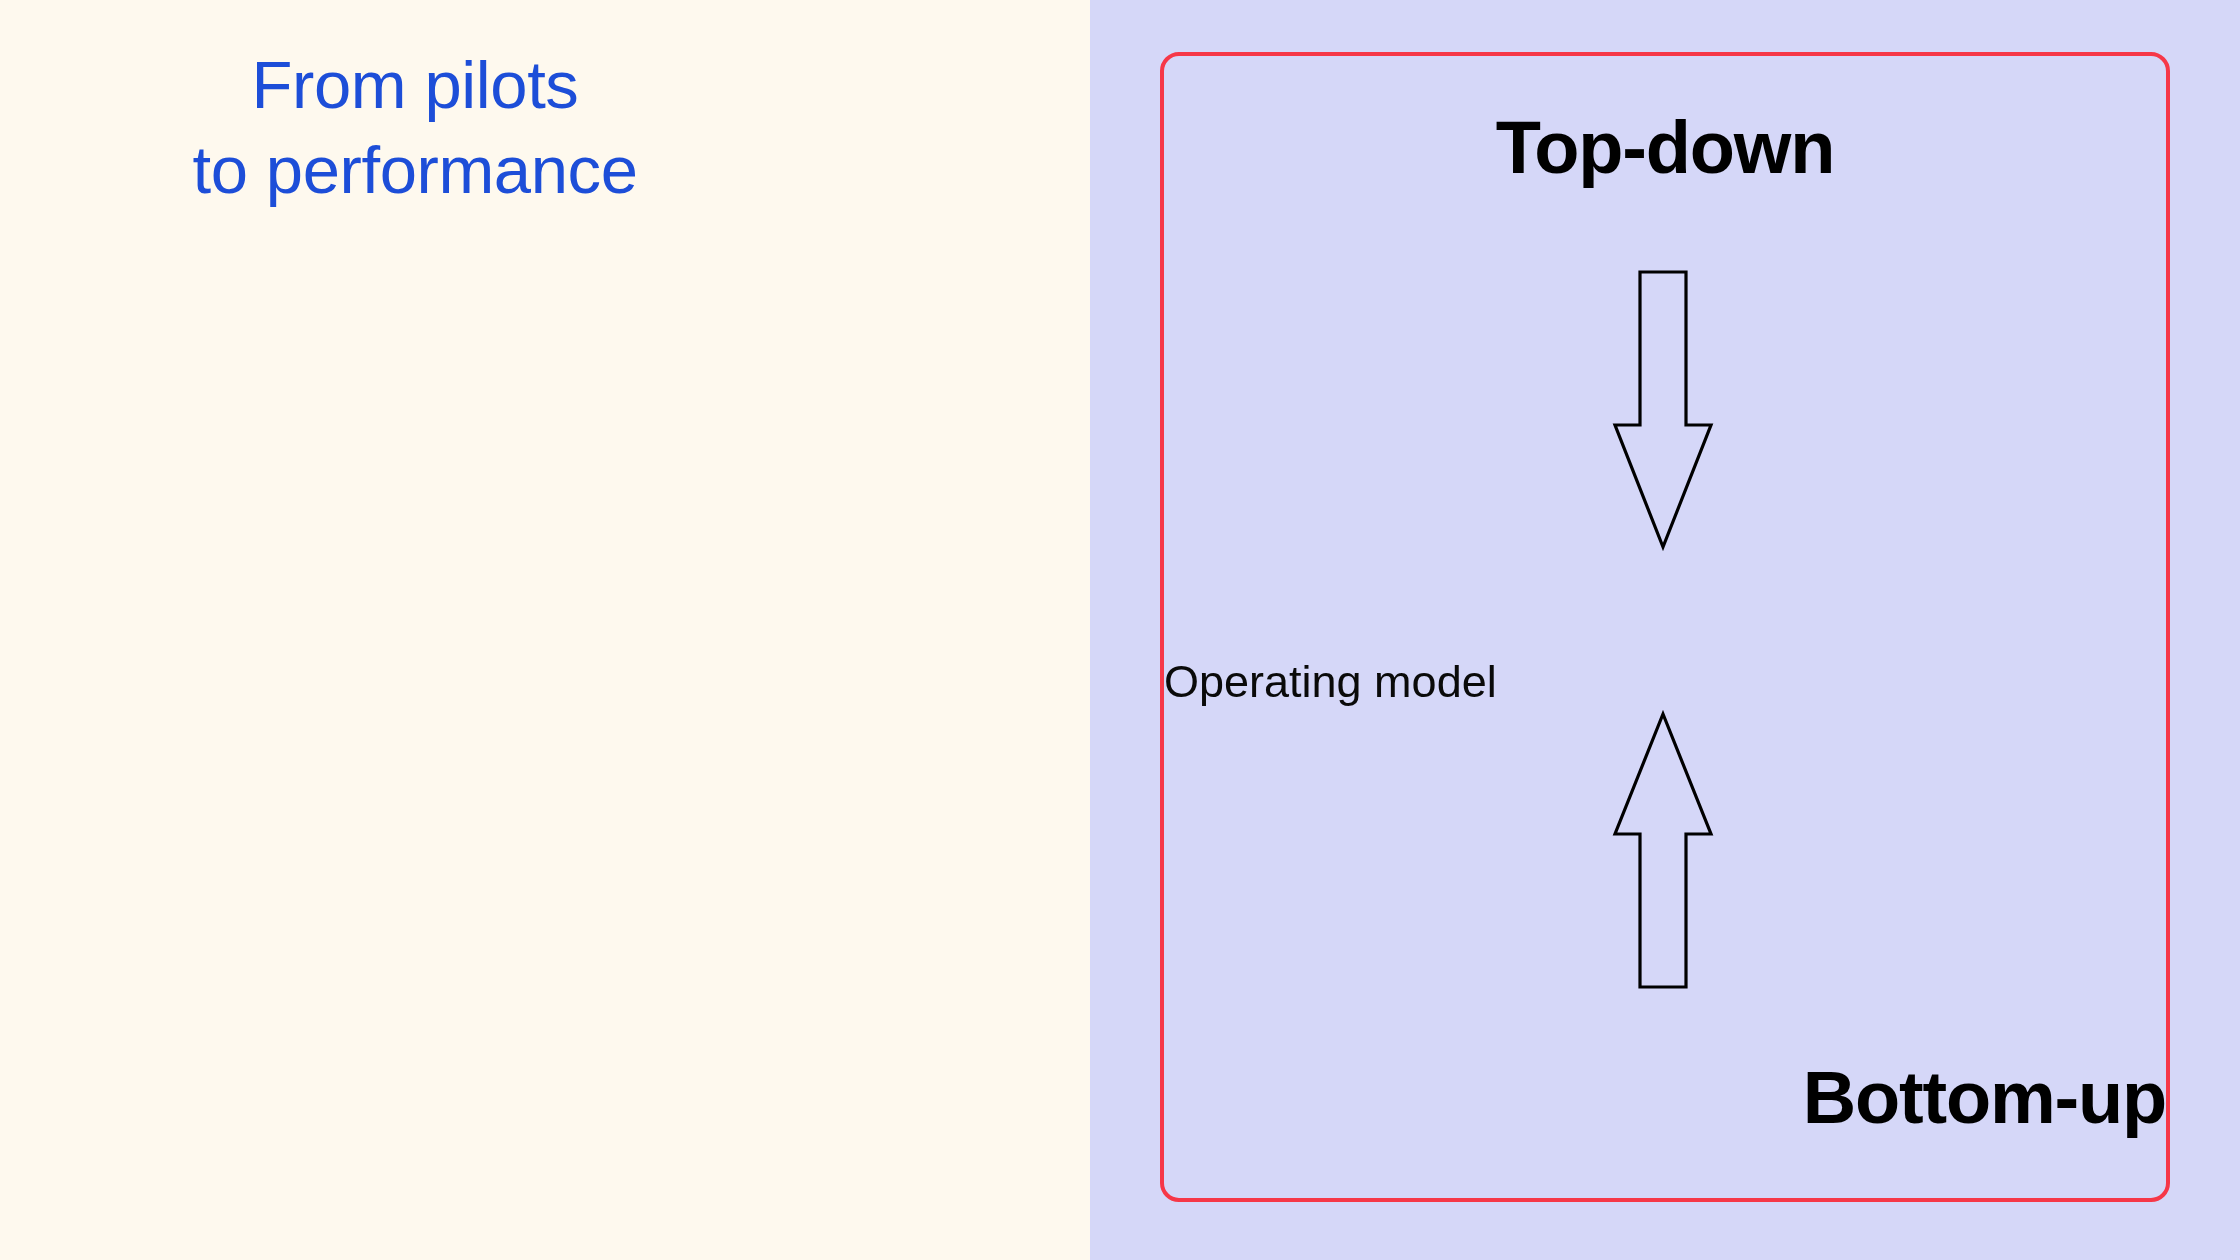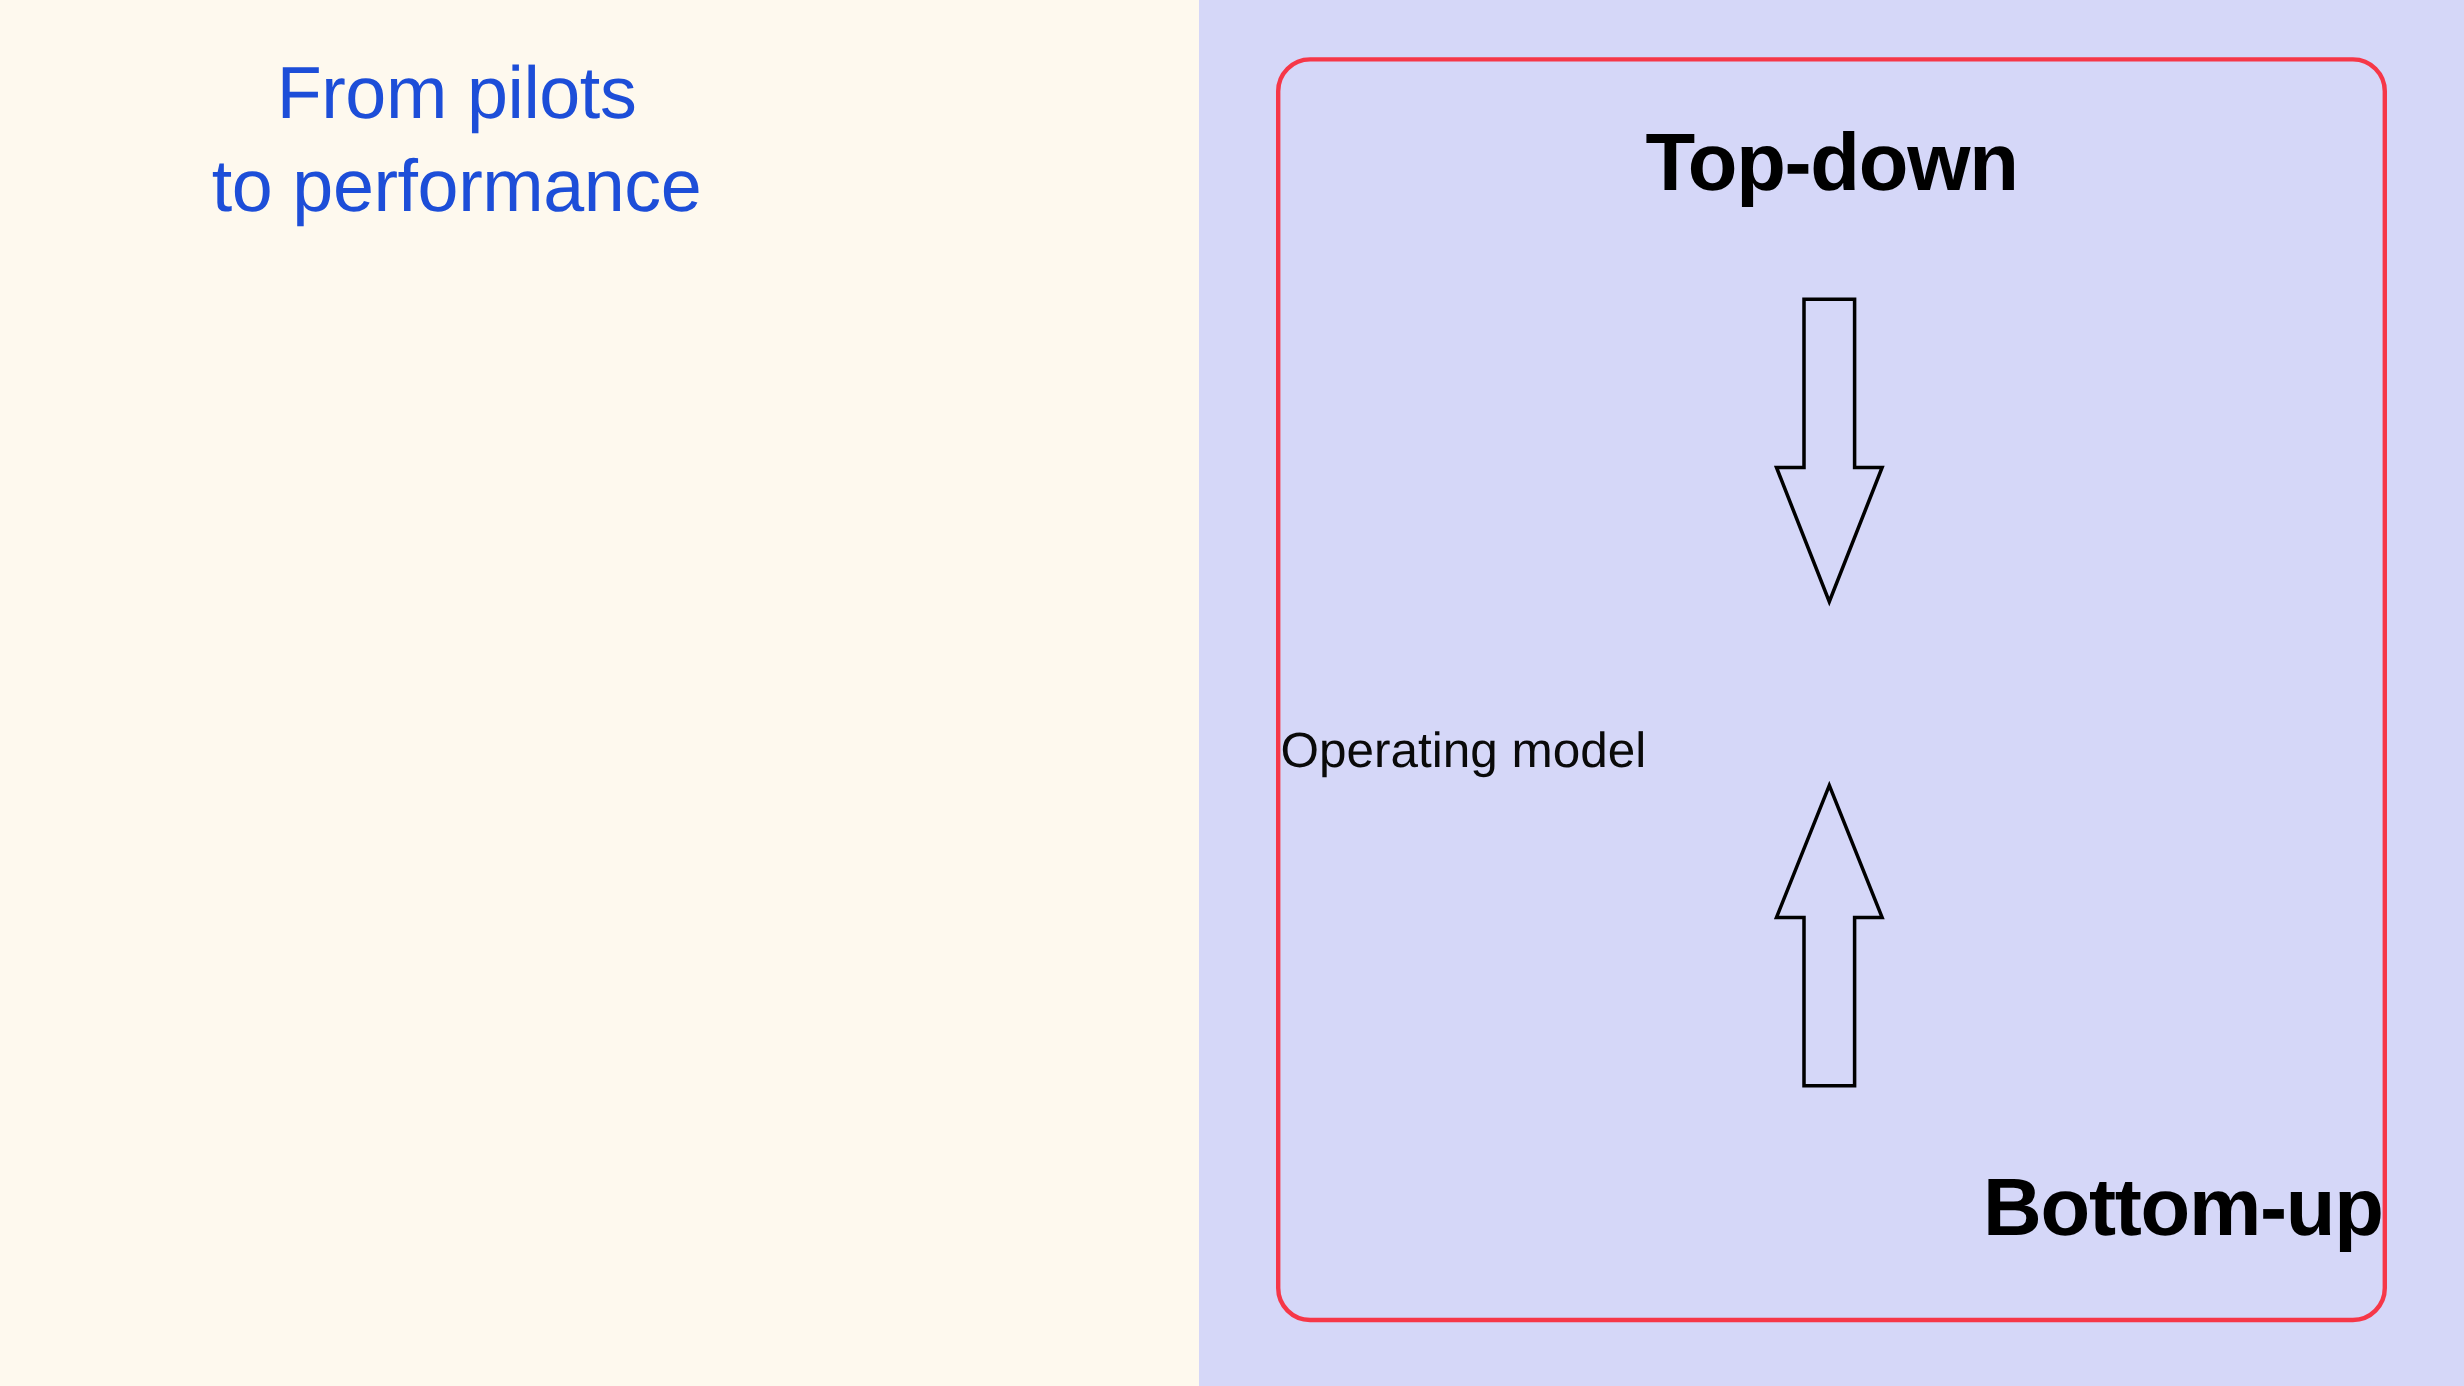--- a/index.html
+++ b/index.html
@@ -53,21 +53,21 @@
 
   
   .card {
     position: absolute;
     left: 1160px;
     top: 52px;
     width: 1010px;
     height: 1150px;
     box-sizing: border-box;
     border: 4px solid #f63748;
-    border-radius: 31px;
+    border-radius: 19px;
     background: transparent;
   }
 
   .card-title-top,
   .card-title-bottom {
     position: absolute;
     left: 0;
     width: 1002px;
     text-align: center;
     color: #000000;

